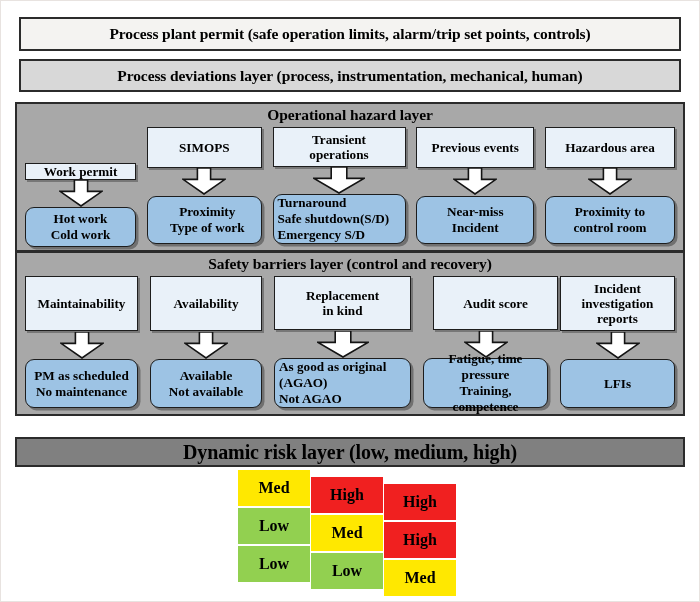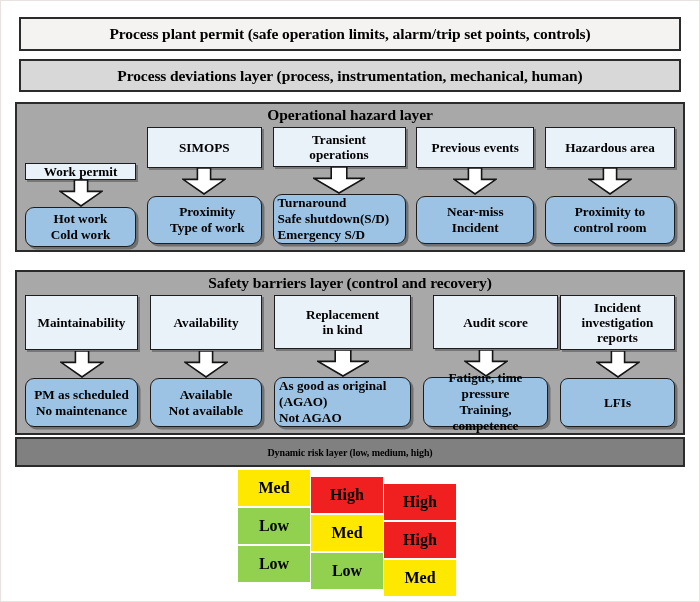--- a/index.html
+++ b/index.html
@@ -42,21 +42,21 @@
 
   
   .layer-panel{
     position:absolute;
     left:14px;right:14px;
     box-sizing:border-box;
     border:2px solid #2b2b2b;
     background:#a8a8a8;
   }
   #panel-hazard{top:101px;height:150px;}
-  #panel-barrier{top:269px;height:165px;}
+  #panel-barrier{top:250px;height:165px;}
 
   .layer-title{
     text-align:center;
     font-weight:bold;
     font-size:15.5px;
     padding-top:2px;
     line-height:18px;
     letter-spacing:-0.1px;
   }
 
@@ -117,21 +117,21 @@
 
   
   #banner-risk{
     position:absolute;
     left:14px;right:14px;
     top:436px;height:30px;
     box-sizing:border-box;
     border:2px solid #2b2b2b;
     background:#808080;
     display:flex;align-items:center;justify-content:center;
-    font-weight:bold;font-size:10px;
+    font-weight:bold;font-size:20px;
     letter-spacing:-0.1px;
   }
 
   
   #risk-matrix{
     position:absolute;
     left:236px;
     top:468px;
     width:220px;
     height:125px;

